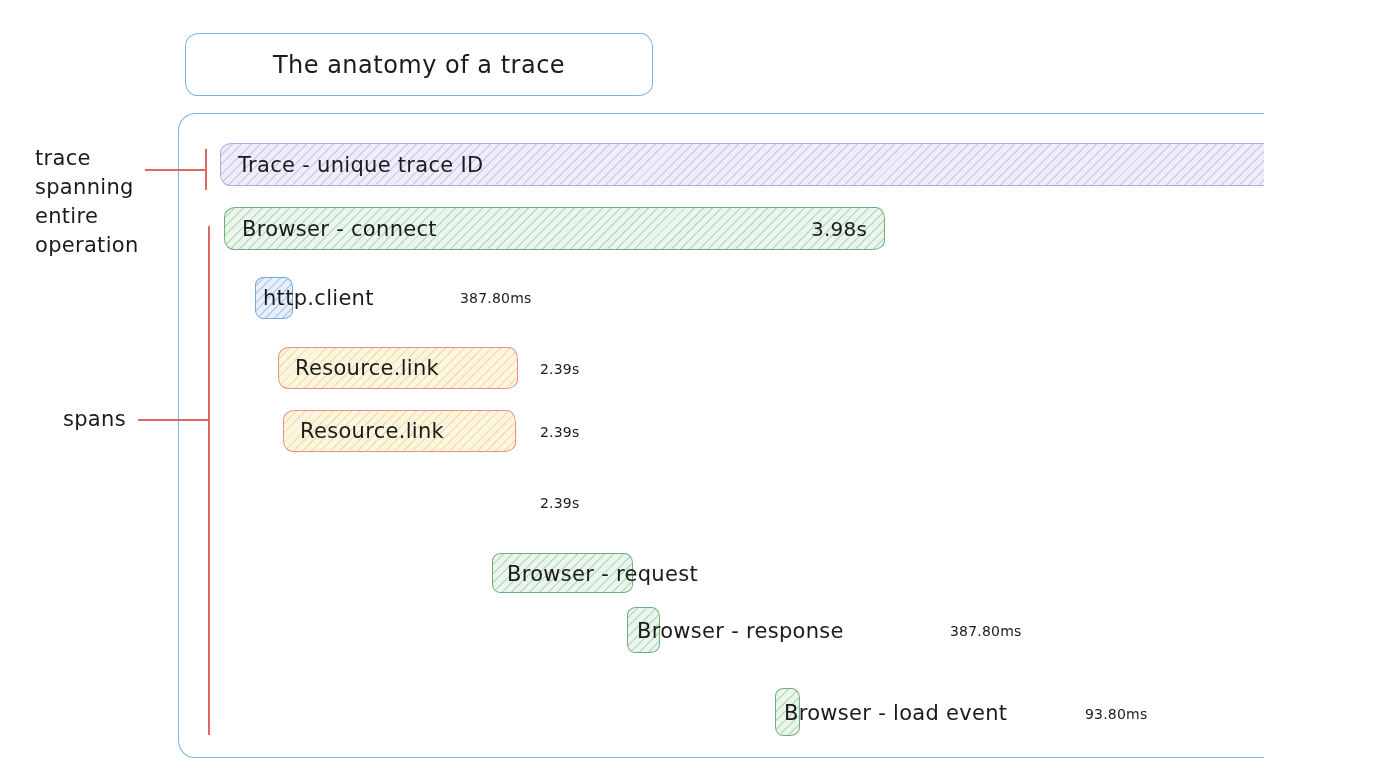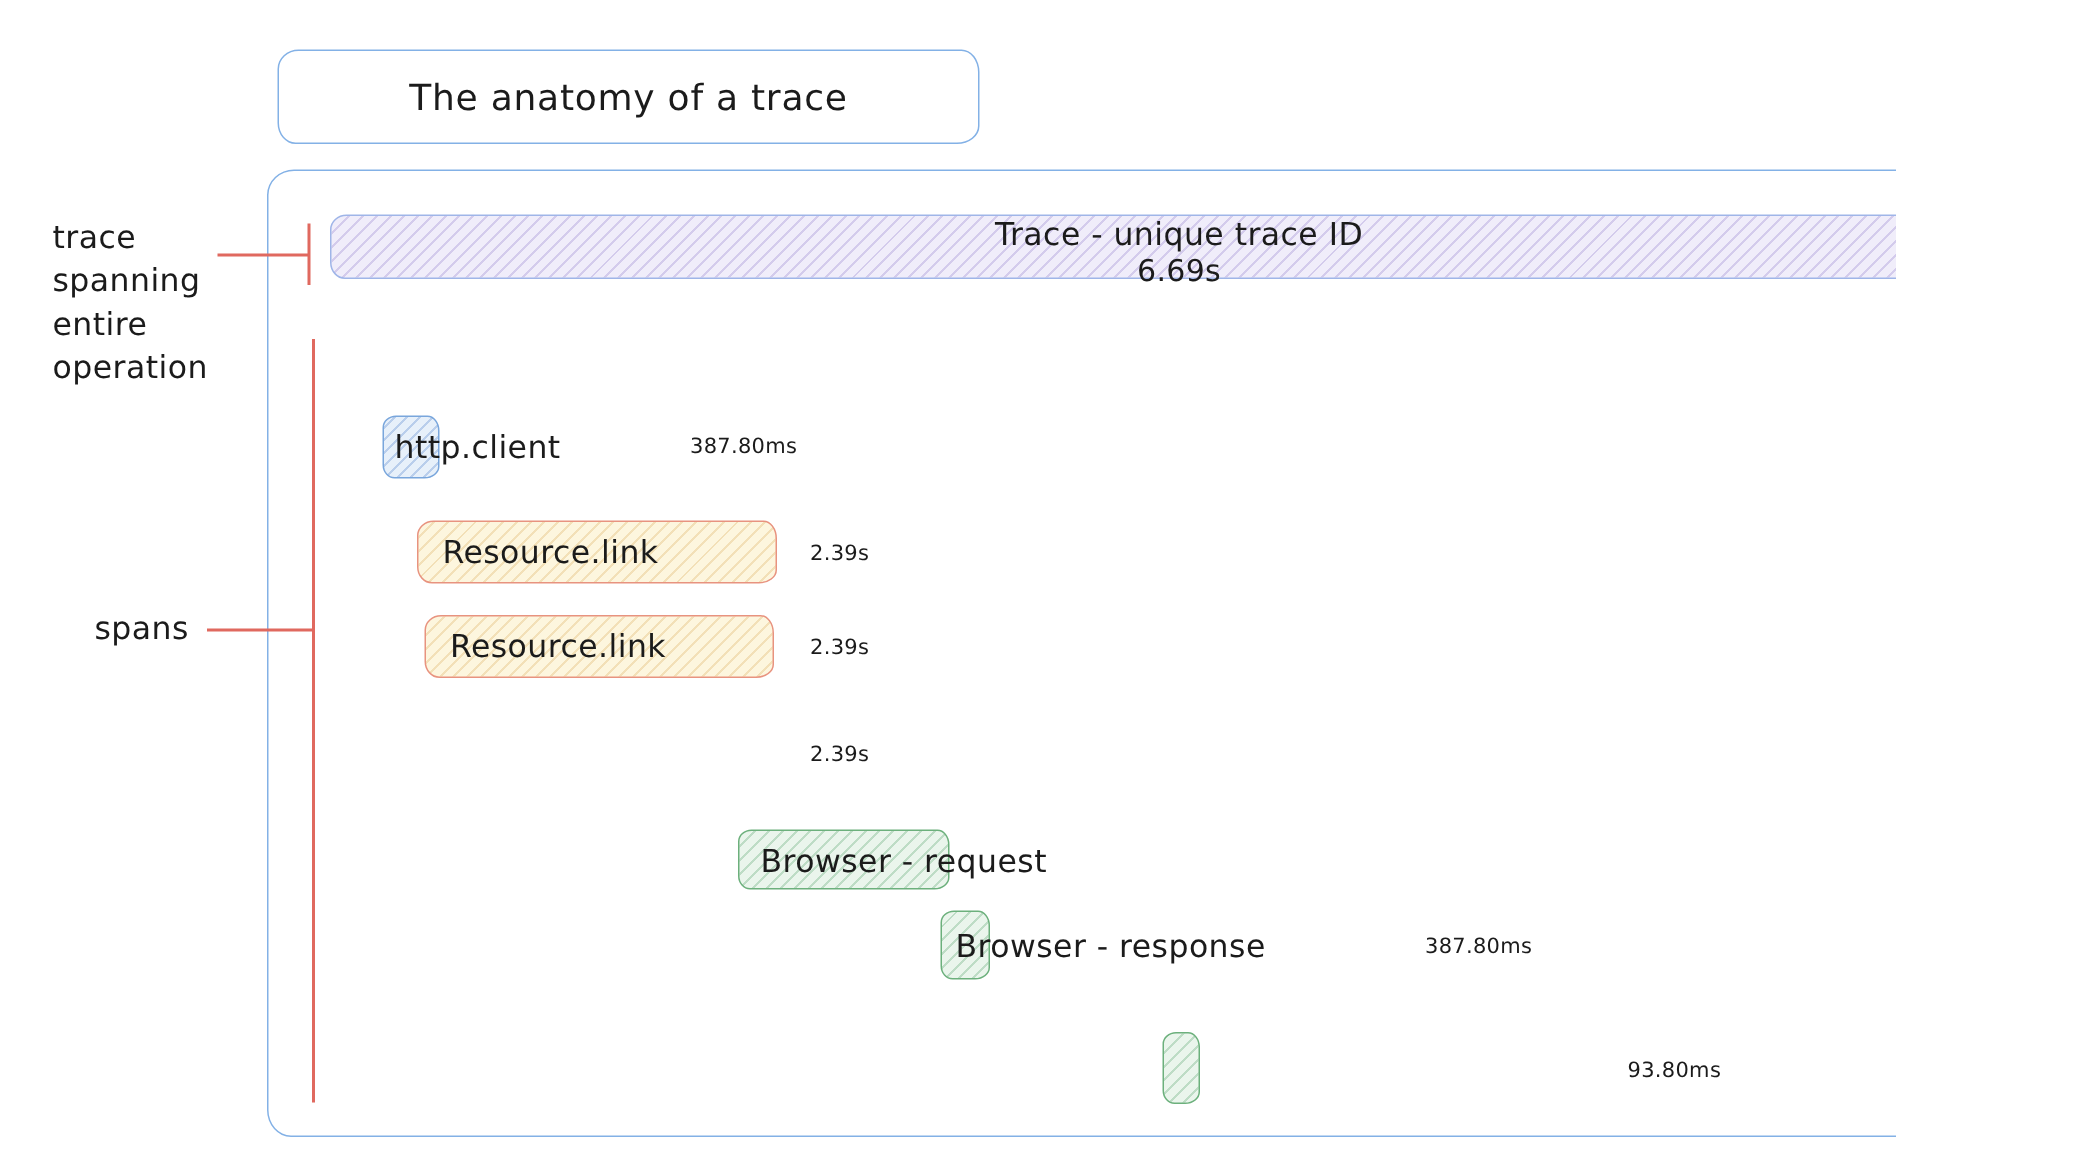--- a/index.html
+++ b/index.html
@@ -87,25 +87,29 @@
 
   <div class="annot" style="left:63px;top:405px;">
     <span>spans</span>
   </div>
 
   <div class="red-line" style="left:145px;top:169px;width:61px;height:2px;"></div>
   <div class="red-line" style="left:205px;top:149px;width:2px;height:41px;"></div>
   <div class="red-line" style="left:208px;top:226px;width:2px;height:509px;"></div>
   <div class="red-line" style="left:138px;top:419px;width:72px;height:2px;"></div>
 
-  <div class="bar hatch-purple" style="left:220px;top:143px;width:1132px;height:43px;flex-direction:column;">
+  <div class="bar hatch-purple" style="left:220px;top:143px;width:1132px;height:43px;">
     <span>Trace - unique trace ID</span>
     <span class="dur">6.69s</span>
   </div>
 
+  <div class="bar hatch-green" style="left:224px;top:207px;width:661px;height:43px;">
+    <span>Browser - connect</span>
+    <span class="dur">3.98s</span>
+  </div>
 
   <div class="mini-box hatch-blue" style="left:255px;top:277px;width:38px;height:42px;"></div>
   <div class="free-label" style="left:263px;top:285px;">http.client</div>
   <div class="free-dur" style="left:460px;top:289px;">387.80ms</div>
 
   <div class="boxed-label hatch-yellow" style="left:278px;top:347px;width:240px;height:42px;">
     <span>Resource.link</span>
   </div>
   <div class="free-dur" style="left:540px;top:360px;">2.39s</div>
 
@@ -117,15 +121,16 @@
   <div class="free-dur" style="left:540px;top:494px;">2.39s</div>
 
   <div class="mini-box hatch-green" style="left:492px;top:553px;width:141px;height:40px;"></div>
   <div class="free-label" style="left:507px;top:561px;">Browser - request</div>
 
   <div class="mini-box hatch-green" style="left:627px;top:607px;width:33px;height:46px;"></div>
   <div class="free-label" style="left:637px;top:618px;">Browser - response</div>
   <div class="free-dur" style="left:950px;top:622px;">387.80ms</div>
 
   <div class="mini-box hatch-green" style="left:775px;top:688px;width:25px;height:48px;"></div>
+  <div class="free-label" style="left:784px;top:700px;">Browser - load event</div>
   <div class="free-dur" style="left:1085px;top:705px;">93.80ms</div>
 
 </div>
 
 </body></html>

